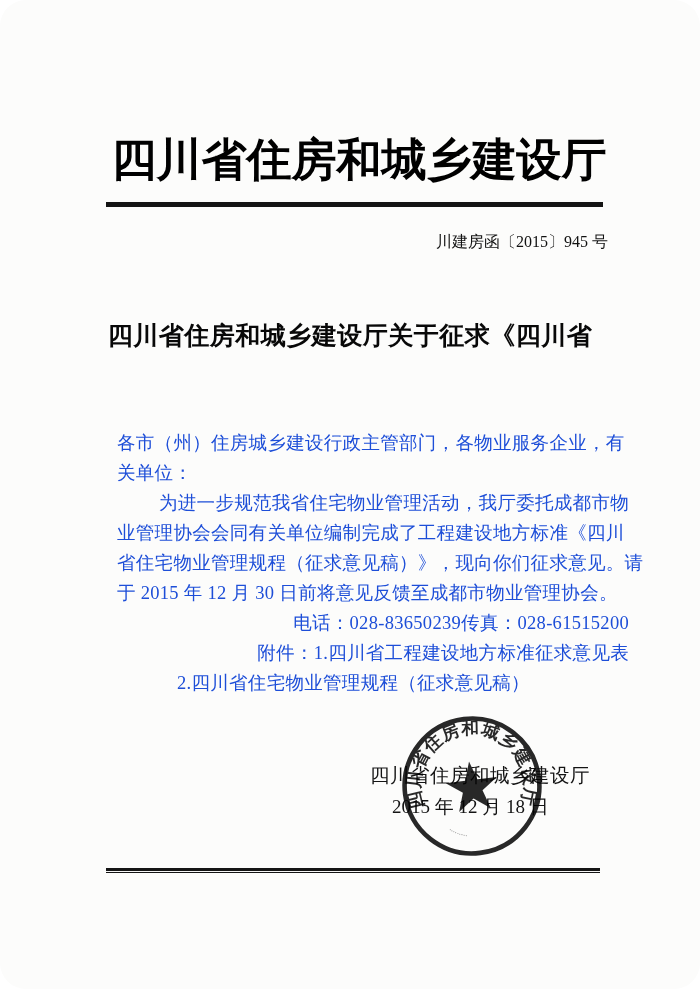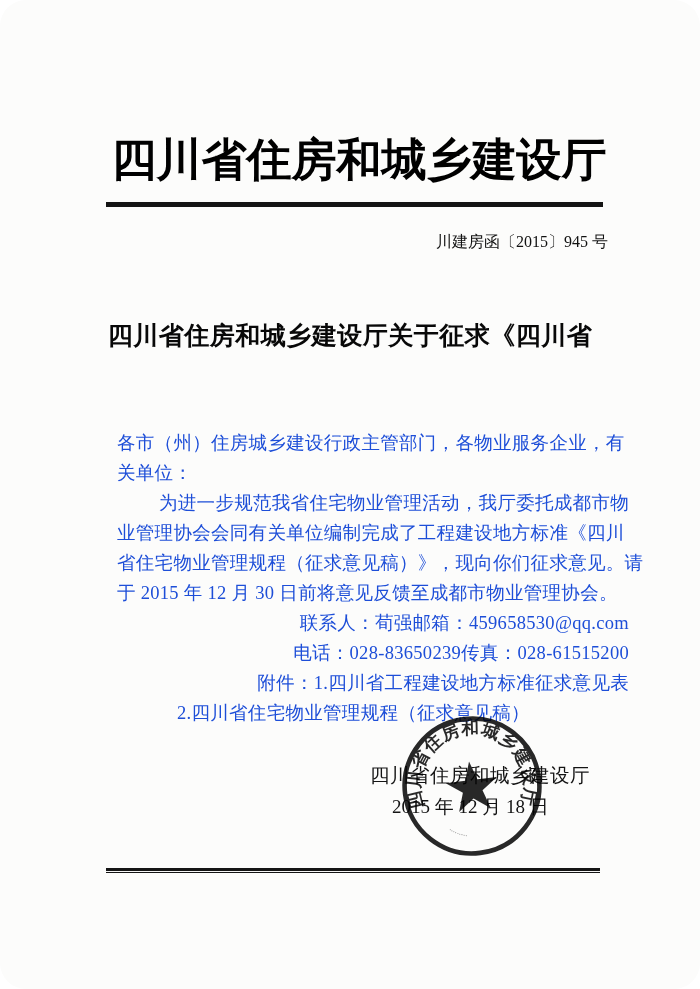--- a/index.html
+++ b/index.html
@@ -91,23 +91,20 @@
   </div>
 
   <div class="body-block">
     <div class="line">各市（州）住房城乡建设行政主管部门，各物业服务企业，有</div>
     <div class="line">关单位：</div>
     <div class="line indent">为进一步规范我省住宅物业管理活动，我厅委托成都市物</div>
     <div class="line">业管理协会会同有关单位编制完成了工程建设地方标准《四川</div>
     <div class="line">省住宅物业管理规程（征求意见稿）》，现向你们征求意见。请</div>
     <div class="line">于 2015 年 12 月 30 日前将意见反馈至成都市物业管理协会。</div>
 
-    <div class="line indent">
-      <span class="pair-w"><span>联系人：</span><span>荀强</span></span><span><span>邮箱：</span><span>459658530@qq.com</span></span>
-    </div>
 
     <div class="line indent">
       <span class="pair-w"><span>电话：</span><span>028-83650239</span></span><span><span>传真：</span><span>028-61515200</span></span>
     </div>
 
     <div class="line indent">
       <span>附件：</span><span>1.四川省工程建设地方标准征求意见表</span>
     </div>
     <div class="line attach2">
       <span>2.四川省住宅物业管理规程（征求意见稿）</span>

